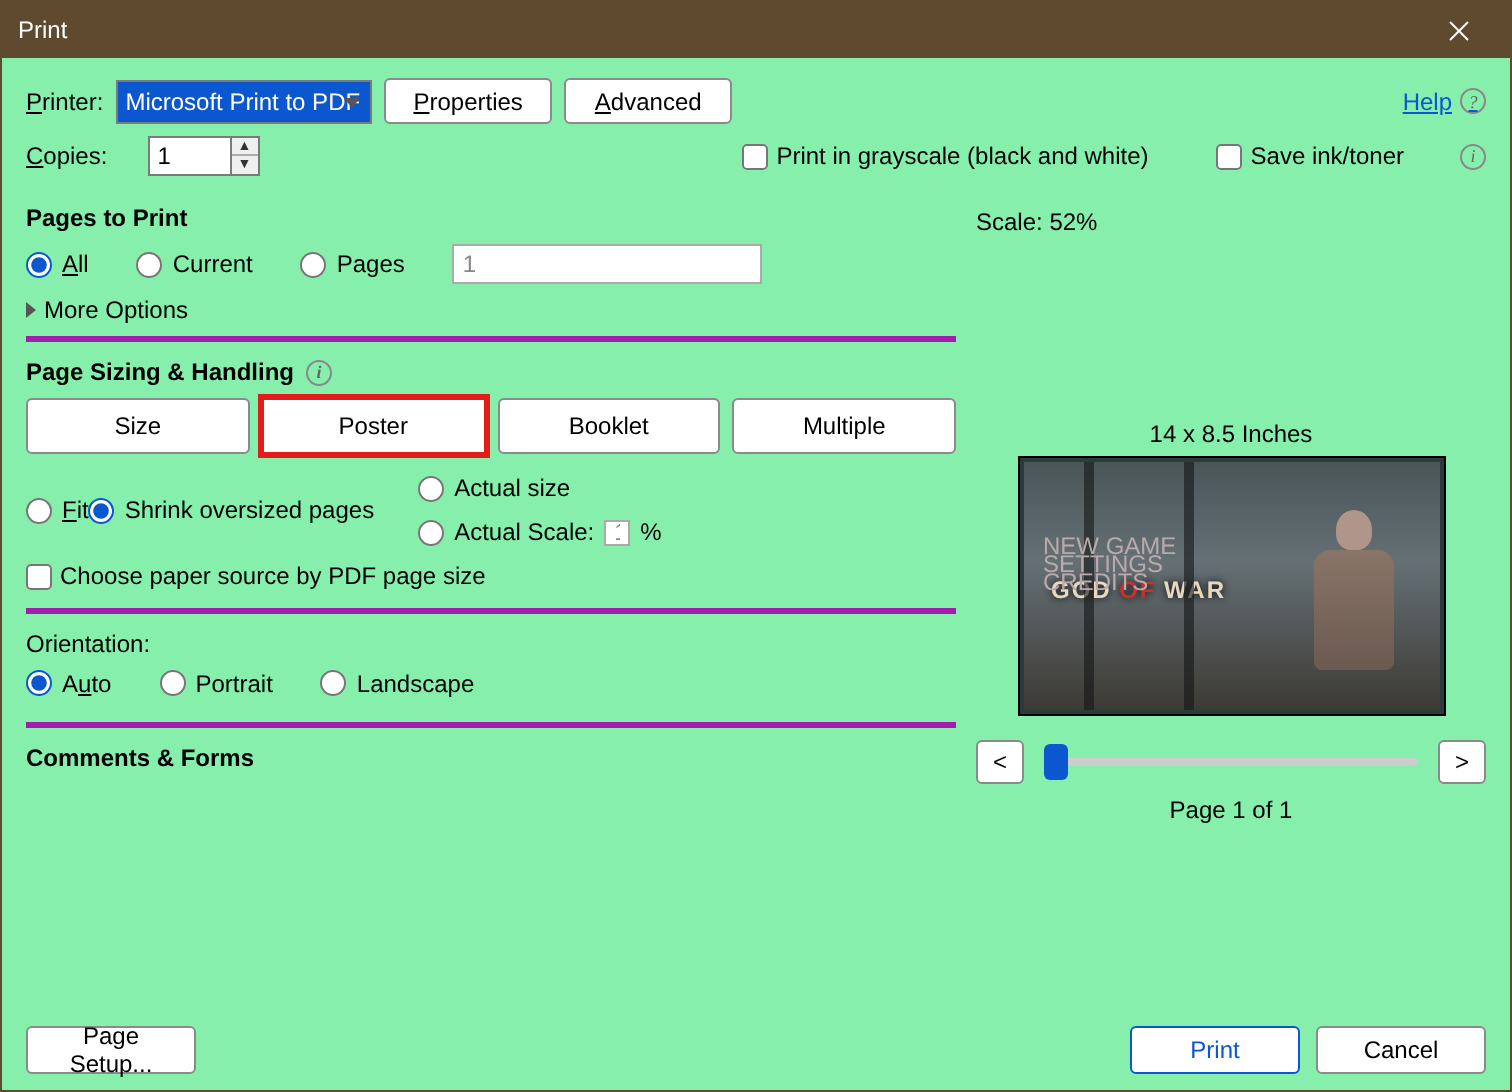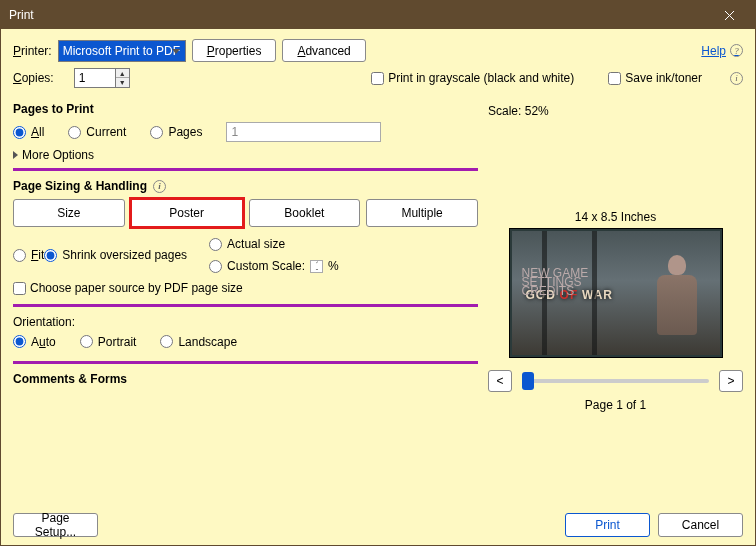--- a/index.html
+++ b/index.html
@@ -5,21 +5,21 @@
 * { box-sizing: border-box; font-family: "Segoe UI", Tahoma, sans-serif; font-size: 12px; }
 html, body { margin: 0; padding: 0; }
 body { width: 756px; height: 546px; background: #f0f0f0; overflow: hidden; }
 
 .window { width: 756px; height: 546px; border: 1px solid #604a2f; display: flex; flex-direction: column; }
 .titlebar { background: #604a2f; color: #fff; height: 28px; display: flex; align-items: center; padding: 0 8px; justify-content: space-between; }
 .titlebar .title { font-size: 12px; }
 .titlebar .close { width: 36px; height: 28px; display: flex; align-items: center; justify-content: center; cursor: pointer; }
 .titlebar .close svg { stroke: #fff; stroke-width: 1; }
 
-.content { flex: 1; background: #fef9c3; padding: 10px 12px 8px 12px; display: flex; flex-direction: column; }
+.content { flex: 1; background: #86efac; padding: 10px 12px 8px 12px; display: flex; flex-direction: column; }
 
 .row { display: flex; align-items: center; gap: 6px; }
 .toprow { margin-bottom: 6px; }
 .label { white-space: nowrap; }
 .underline-letter { text-decoration: underline; }
 
 select.printer { flex: 0 0 255px; height: 22px; border: 1px solid #7a7a7a; background: #0b57d0; color: #fff; padding: 0 4px; appearance: none; }
 .sel-wrap { position: relative; display: inline-block; }
 .sel-wrap::after { content: ""; position: absolute; right: 6px; top: 9px; width: 0; height: 0; border-left: 4px solid transparent; border-right: 4px solid transparent; border-top: 5px solid #555; pointer-events: none; }
 
@@ -195,21 +195,21 @@
                   <span>Shrink oversized pages</span>
                 </label>
             </div>
             <div style="display:flex;flex-direction:column;gap:8px;">
               <label class="rad">
                   <input type="radio" name="sz" style="">
                   <span>Actual size</span>
                 </label>
               <label class="rad">
                   <input type="radio" name="sz" style="">
-                  <span>Custom Scale:</span>
+                  <span>Actual Scale:</span>
                 <input class="custom-input" value="100" style="">
                 <span>%</span>
               </label>
             </div>
           </div>
           <label class="chk">
             <input type="checkbox" style="">
             <span>Choose paper source by PDF page size</span>
           </label>
         </div>

